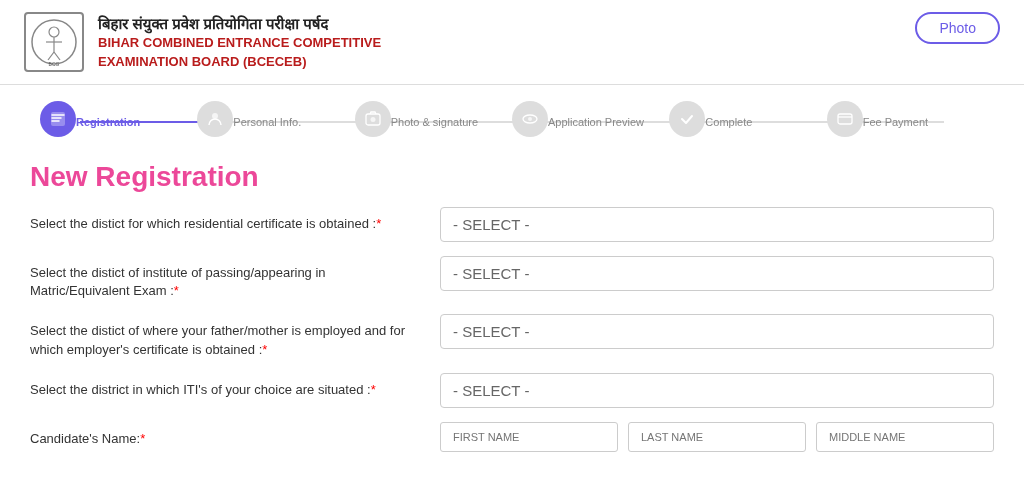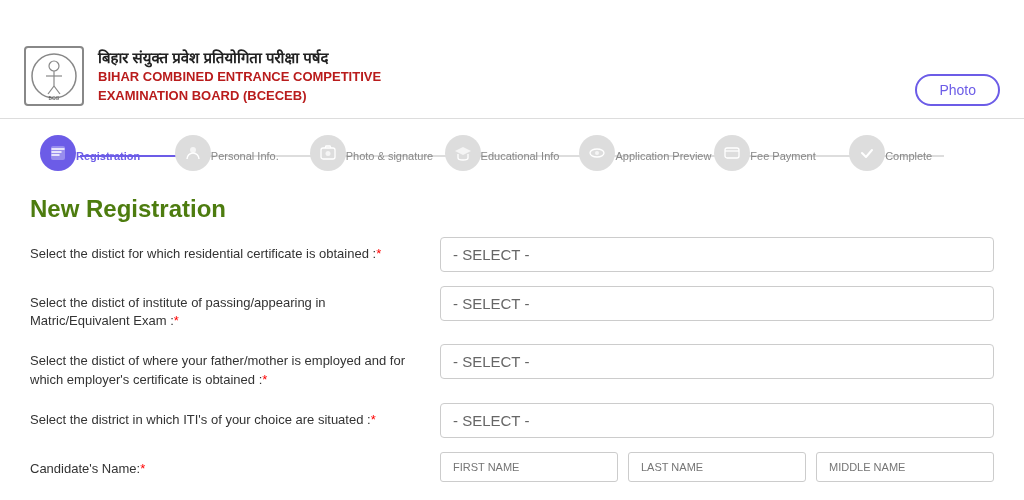--- a/index.html
+++ b/index.html
@@ -1,26 +1,25 @@
 <!DOCTYPE html>
 <html><head>
   <meta charset="utf-8">
   <style>
     * { box-sizing: border-box; margin: 0; padding: 0; }
     body { font-family: Arial, sans-serif; background: #fff; font-size: 13px; color: #333; }
 
     
     .header {
       display: flex;
-      align-items: flex-end;
+      align-items: flex-start;
       justify-content: space-between;
       padding: 12px 24px;
       border-bottom: 1px solid #ddd;
       background: #fff;
-      margin-top: 34px;
     }
     .header-left {
       display: flex;
       align-items: center;
       gap: 14px;
     }
     .logo-box {
       width: 60px;
       height: 60px;
       border: 2px solid #888;
@@ -106,24 +105,24 @@
     .step-label {
       font-size: 11px;
       color: #888;
       text-align: center;
       white-space: nowrap;
     }
     .step-label.active { color: #6c5ce7; font-weight: 600; }
 
     
     .page-title {
-      font-size: 24px;
+      font-size: 28px;
       font-weight: bold;
       padding: 10px 30px 14px;
-      color: #4d7c0f;
+      color: #ec4899;
     }
 
     
     .form-area {
       padding: 0 30px 30px;
     }
     .form-row {
       display: flex;
       align-items: flex-start;
       margin-bottom: 14px;
@@ -232,57 +231,48 @@
     <div class="step-circle">
       <svg width="18" height="18" viewBox="0 0 18 18" fill="white">
           <rect x="2" y="4" width="14" height="11" rx="2" stroke="white" stroke-width="1.3" fill="none"></rect>
           <circle cx="9" cy="9.5" r="2.5" fill="white" opacity="0.7"></circle>
           <path d="M6 4l1-2h4l1 2" stroke="white" stroke-width="1.3" fill="none"></path>
         </svg>
     </div>
     <div class="step-label">Photo &amp; signature</div>
   </div>
 
-  <div class="step">
-    <div class="step-circle">
-      <svg width="18" height="18" viewBox="0 0 18 18" fill="white">
-          <path d="M9 3l8 4-8 4-8-4z" fill="white" opacity="0.7"></path>
-          <path d="M4 10v4c0 1 2 2 5 2s5-1 5-2v-4" stroke="white" stroke-width="1.3" fill="none"></path>
-        </svg>
-    </div>
-    <div class="step-label">Educational Info</div>
-  </div>
 
   <div class="step">
     <div class="step-circle">
       <svg width="18" height="18" viewBox="0 0 18 18" fill="white">
           <ellipse cx="9" cy="9" rx="7" ry="4" stroke="white" stroke-width="1.3" fill="none"></ellipse>
           <circle cx="9" cy="9" r="2" fill="white" opacity="0.7"></circle>
         </svg>
     </div>
     <div class="step-label">Application Preview</div>
   </div>
 
   <div class="step">
     <div class="step-circle">
       <svg width="18" height="18" viewBox="0 0 18 18" fill="white">
+          <path d="M4 9l4 4 6-7" stroke="white" stroke-width="2" fill="none" stroke-linecap="round" stroke-linejoin="round"></path>
+        </svg>
+    </div>
+    <div class="step-label">Complete</div>
+  </div>
+
+  <div class="step">
+    <div class="step-circle">
+      <svg width="18" height="18" viewBox="0 0 18 18" fill="white">
           <rect x="2" y="4" width="14" height="10" rx="2" stroke="white" stroke-width="1.3" fill="none"></rect>
           <path d="M2 7h14" stroke="white" stroke-width="1.3"></path>
         </svg>
     </div>
     <div class="step-label">Fee Payment</div>
-  </div>
-
-  <div class="step">
-    <div class="step-circle">
-      <svg width="18" height="18" viewBox="0 0 18 18" fill="white">
-          <path d="M4 9l4 4 6-7" stroke="white" stroke-width="2" fill="none" stroke-linecap="round" stroke-linejoin="round"></path>
-        </svg>
-    </div>
-    <div class="step-label">Complete</div>
   </div>
 </div>
 
 <div class="page-title">New Registration</div>
 
 <div class="form-area">
 
 
   <div class="form-row">
     <div class="form-label">

